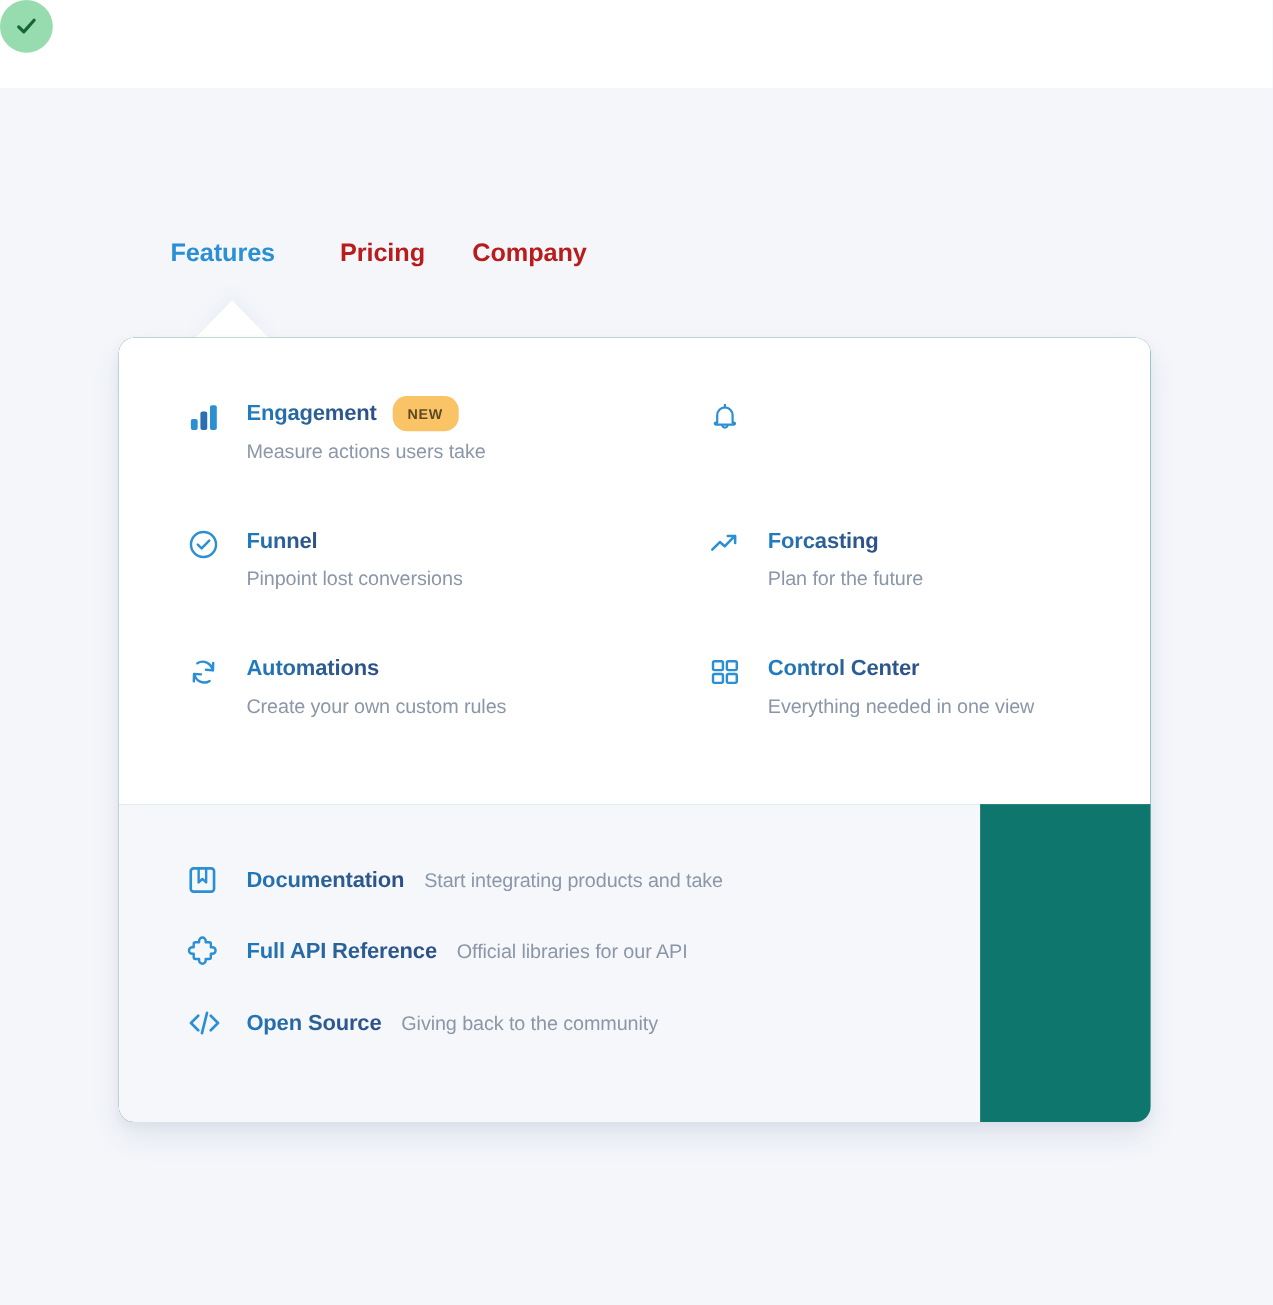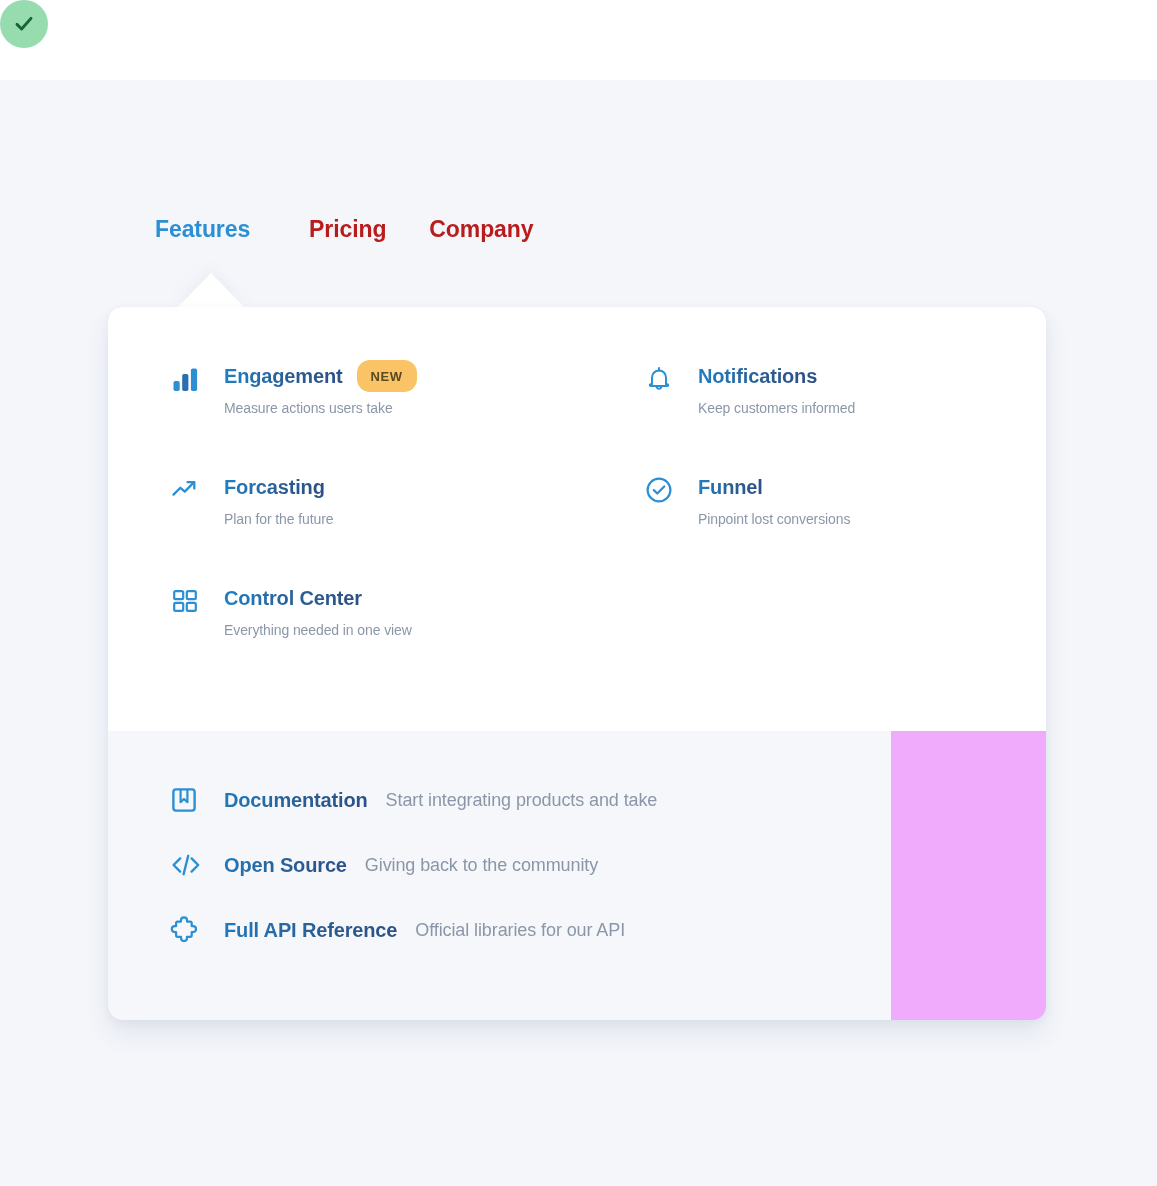--- a/index.html
+++ b/index.html
@@ -56,21 +56,21 @@
   .nav-spacer-2 { width: 43px; }
 
   
   .panel {
     position: absolute;
     left: 108px;
     top: 307px;
     width: 938px;
     height: 713px;
     border-radius: 14px;
-    background: #f0abfc;
+    background: #0f766e;
     box-shadow: 0 14px 26px rgba(42, 70, 110, 0.09),
                 0 3px 9px rgba(42, 70, 110, 0.05);
     overflow: hidden;
   }
   .panel-arrow {
     position: absolute;
     left: 177px;
     top: 273px;
     width: 0; height: 0;
     border-left: 34px solid transparent;
@@ -144,21 +144,21 @@
     padding: 16px 14px;
     border-radius: 13px;
     background: #f9c366;
     color: #5b4a24;
     font-size: 13px;
     font-weight: 700;
     letter-spacing: 0.6px;
   }
   .feature-desc {
     margin-top: 10px;
-    font-size: 14px;
+    font-size: 18px;
     color: #8b97a8;
     letter-spacing: -0.1px;
     white-space: nowrap;
   }
 
   
   .footer-links {
     position: absolute;
     top: 55px;
     left: 62px;
@@ -245,25 +245,34 @@
 
       <div class="feature">
         <div class="feature-icon">
           <svg width="30" height="30" viewBox="0 0 30 30" fill="none">
             <path d="M8 20.2 V13.4 a7 7 0 0 1 14 0 v6.8 h1.3 a0.9 0.9 0 0 1 0 1.8 H6.7
                      a0.9 0.9 0 0 1 0-1.8 Z" stroke="#2b8fd4" stroke-width="2" stroke-linejoin="round"></path>
             <path d="M12.6 23.2 a2.6 2.6 0 0 0 4.8 0" stroke="#2b8fd4" stroke-width="2" stroke-linecap="round"></path>
             <path d="M15 4 v2.4" stroke="#2b8fd4" stroke-width="2" stroke-linecap="round"></path>
           </svg>
         </div>
-        <div class="feature-body">
-          <div class="feature-title-row">
-            <span class="feature-title">Notifications</span>
-          </div>
-          <div class="feature-desc">Keep customers informed</div>
+      </div>
+
+      <div class="feature">
+        <div class="feature-icon">
+          <svg width="30" height="30" viewBox="0 0 30 30" fill="none">
+            <circle cx="15" cy="15" r="11.4" stroke="#2b8fd4" stroke-width="2.2"></circle>
+            <path d="M9.8 15.1 L13.3 18.5 L20.2 11.4" stroke="#2b8fd4" stroke-width="2.2" stroke-linecap="round" stroke-linejoin="round"></path>
+          </svg>
+        </div>
+        <div class="feature-body">
+          <div class="feature-title-row">
+            <span class="feature-title">Funnel</span>
+          </div>
+          <div class="feature-desc">Pinpoint lost conversions</div>
         </div>
       </div>
 
       <div class="feature">
         <div class="feature-icon">
           <svg width="30" height="30" viewBox="0 0 30 30" fill="none">
             <path d="M3.5 19.6 L10.4 12.8 L14.8 16.6 L23.8 7.4" stroke="#2b8fd4" stroke-width="2.3" stroke-linecap="round" stroke-linejoin="round"></path>
             <path d="M17.6 7.2 H24.3 V13.6" stroke="#2b8fd4" stroke-width="2.3" stroke-linecap="round" stroke-linejoin="round"></path>
           </svg>
         </div>
@@ -271,32 +280,33 @@
           <div class="feature-title-row">
             <span class="feature-title">Forcasting</span>
           </div>
           <div class="feature-desc">Plan for the future</div>
         </div>
       </div>
 
       <div class="feature">
         <div class="feature-icon">
           <svg width="30" height="30" viewBox="0 0 30 30" fill="none">
-            <circle cx="15" cy="15" r="11.4" stroke="#2b8fd4" stroke-width="2.2"></circle>
-            <path d="M9.8 15.1 L13.3 18.5 L20.2 11.4" stroke="#2b8fd4" stroke-width="2.2" stroke-linecap="round" stroke-linejoin="round"></path>
-          </svg>
-        </div>
-        <div class="feature-body">
-          <div class="feature-title-row">
-            <span class="feature-title">Funnel</span>
-          </div>
-          <div class="feature-desc">Pinpoint lost conversions</div>
-        </div>
-      </div>
-
+            <path d="M23.2 13.2 A9 9 0 0 0 9.4 7.0" stroke="#2b8fd4" stroke-width="2.2" stroke-linecap="round"></path>
+            <path d="M6.8 16.8 A9 9 0 0 0 20.6 23.0" stroke="#2b8fd4" stroke-width="2.2" stroke-linecap="round"></path>
+            <path d="M23.8 6.6 L23.6 13.4 L17.3 12.9" stroke="#2b8fd4" stroke-width="2.2" stroke-linecap="round" stroke-linejoin="round" fill="none"></path>
+            <path d="M6.2 23.4 L6.4 16.6 L12.7 17.1" stroke="#2b8fd4" stroke-width="2.2" stroke-linecap="round" stroke-linejoin="round" fill="none"></path>
+          </svg>
+        </div>
+        <div class="feature-body">
+          <div class="feature-title-row">
+            <span class="feature-title">Automations</span>
+          </div>
+          <div class="feature-desc">Create your own custom rules</div>
+        </div>
+      </div>
 
       <div class="feature">
         <div class="feature-icon">
           <svg width="30" height="30" viewBox="0 0 30 30" fill="none">
             <rect x="4.2" y="5.2" width="9.0" height="8.0" rx="1.4" stroke="#2b8fd4" stroke-width="2.2"></rect>
             <rect x="16.8" y="5.2" width="9.0" height="8.0" rx="1.4" stroke="#2b8fd4" stroke-width="2.2"></rect>
             <rect x="4.2" y="16.8" width="9.0" height="8.0" rx="1.4" stroke="#2b8fd4" stroke-width="2.2"></rect>
             <rect x="16.8" y="16.8" width="9.0" height="8.0" rx="1.4" stroke="#2b8fd4" stroke-width="2.2"></rect>
           </svg>
         </div>
@@ -316,43 +326,43 @@
 
       <div class="flink">
         <div class="flink-icon">
           <svg width="28" height="28" viewBox="0 0 28 28" fill="none">
             <rect x="3.4" y="3.4" width="21.2" height="21.2" rx="2.6" stroke="#2b8fd4" stroke-width="2.4"></rect>
             <path d="M10.6 3.4 V16.2 L14 13.0 L17.4 16.2 V3.4" stroke="#2b8fd4" stroke-width="2.2" stroke-linejoin="round" fill="none"></path>
           </svg>
         </div>
         <span class="flink-title">Documentation</span>
         <span class="flink-desc">Start integrating products and take</span>
-      </div>
-
-      <div class="flink">
-        <div class="flink-icon">
-          <svg width="32" height="28" viewBox="0 0 32 28" fill="none">
-            <path d="M10.2 7.4 L3.6 14.0 L10.2 20.6" stroke="#2b8fd4" stroke-width="2.4" stroke-linecap="round" stroke-linejoin="round"></path>
-            <path d="M21.6 7.4 L28.2 14.0 L21.6 20.6" stroke="#2b8fd4" stroke-width="2.4" stroke-linecap="round" stroke-linejoin="round"></path>
-            <path d="M18.2 4.8 L13.6 23.2" stroke="#2b8fd4" stroke-width="2.4" stroke-linecap="round"></path>
-          </svg>
-        </div>
-        <span class="flink-title">Open Source</span>
-        <span class="flink-desc">Giving back to the community</span>
       </div>
 
       <div class="flink">
         <div class="flink-icon">
           <svg width="28" height="28" viewBox="0 0 28 28" fill="none">
             <path d="M11.0 4.3 a3.0 3.0 0 0 1 6.0 0 v1.3 h3.2 a1.5 1.5 0 0 1 1.5 1.5 v3.0
                      h1.3 a3.0 3.0 0 0 1 0 6.0 h-1.3 v3.2 a1.5 1.5 0 0 1 -1.5 1.5 h-3.2
                      v1.3 a3.0 3.0 0 0 1 -6.0 0 v-1.3 H7.6 a1.5 1.5 0 0 1 -1.5 -1.5 v-3.2
                      H4.8 a3.0 3.0 0 0 1 0 -6.0 h1.3 V7.1 a1.5 1.5 0 0 1 1.5 -1.5 h3.4 z" stroke="#2b8fd4" stroke-width="2.2" stroke-linejoin="round" fill="none"></path>
           </svg>
         </div>
         <span class="flink-title">Full API Reference</span>
         <span class="flink-desc">Official libraries for our API</span>
       </div>
 
+      <div class="flink">
+        <div class="flink-icon">
+          <svg width="32" height="28" viewBox="0 0 32 28" fill="none">
+            <path d="M10.2 7.4 L3.6 14.0 L10.2 20.6" stroke="#2b8fd4" stroke-width="2.4" stroke-linecap="round" stroke-linejoin="round"></path>
+            <path d="M21.6 7.4 L28.2 14.0 L21.6 20.6" stroke="#2b8fd4" stroke-width="2.4" stroke-linecap="round" stroke-linejoin="round"></path>
+            <path d="M18.2 4.8 L13.6 23.2" stroke="#2b8fd4" stroke-width="2.4" stroke-linecap="round"></path>
+          </svg>
+        </div>
+        <span class="flink-title">Open Source</span>
+        <span class="flink-desc">Giving back to the community</span>
+      </div>
+
     </div>
   </div>
 
 </div>
 
 </body></html>

